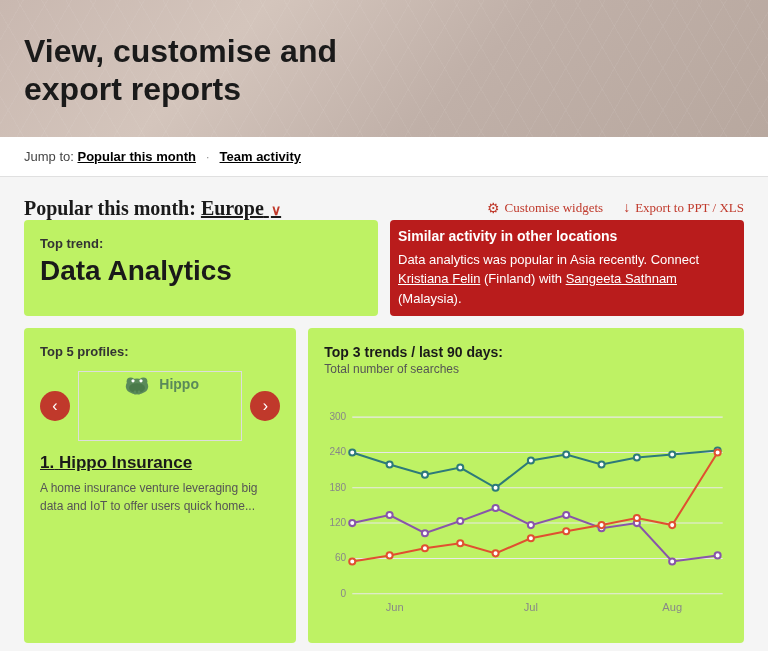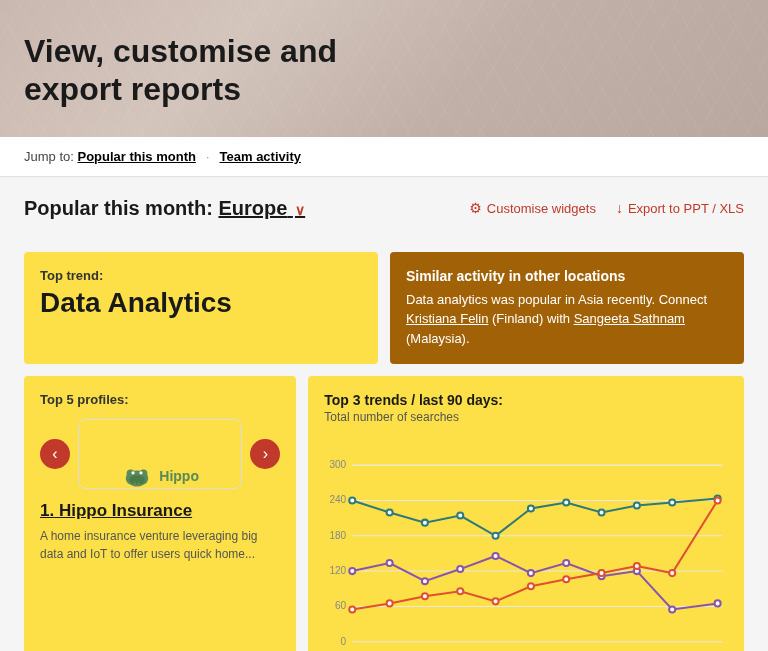--- a/index.html
+++ b/index.html
@@ -44,21 +44,22 @@
     .jump-nav .separator { margin: 0 6px; color: #999; }
 
     
     .main-content { padding: 20px 24px; background: #f5f5f5; }
 
     
     .section-header {
       display: flex;
       align-items: center;
       justify-content: space-between;
-      margin-bottom: 32px;
+      margin-bottom: 0;
+      font-family: Liberation Serif, serif;
     }
     .section-title {
       font-size: 20px;
       font-weight: 700;
       color: #1a1a1a;
     }
     .section-title .region-selector {
       color: #1a1a1a;
       text-decoration: underline;
       cursor: pointer;
@@ -87,41 +88,41 @@
 
     
     .top-row {
       display: grid;
       grid-template-columns: 1fr 1fr;
       gap: 12px;
       margin-bottom: 12px;
     }
 
     .card {
-      background: #fde047;
+      background: #bef264;
       border-radius: 4px;
       padding: 16px;
     }
 
     .trend-card .card-subtitle {
       font-size: 13px;
       font-weight: 600;
       color: #333;
       margin-bottom: 4px;
     }
     .trend-card .trend-name {
       font-size: 28px;
       font-weight: 800;
       color: #1a1a1a;
     }
 
     .alert-card {
-      background: #a16207;
+      background: #b91c1c;
       border-radius: 4px;
-      padding: 16px;
+      padding: 8px;
       color: #fff;
     }
     .alert-card .alert-title {
       font-size: 14px;
       font-weight: 700;
       margin-bottom: 6px;
     }
     .alert-card .alert-body {
       font-size: 13px;
       line-height: 1.5;
@@ -159,23 +160,23 @@
       background: #c0392b;
       color: #fff;
       border: none;
       cursor: pointer;
       font-size: 16px;
       display: flex; align-items: center; justify-content: center;
       flex-shrink: 0;
     }
     .profile-img-box {
       border: 1px solid #ddd;
-      border-radius: 8px;
+      border-radius: 0;
       width: 120px; height: 70px;
-      display: flex; align-items: flex-end; justify-content: center;
+      display: flex; align-items: flex-start; justify-content: center;
       flex: 1;
     }
     .profile-logo {
       display: flex; align-items: center; gap: 6px;
       color: #5a8a5a; font-weight: 700; font-size: 14px;
     }
     .hippo-icon {
       width: 32px; height: 24px;
     }
 

